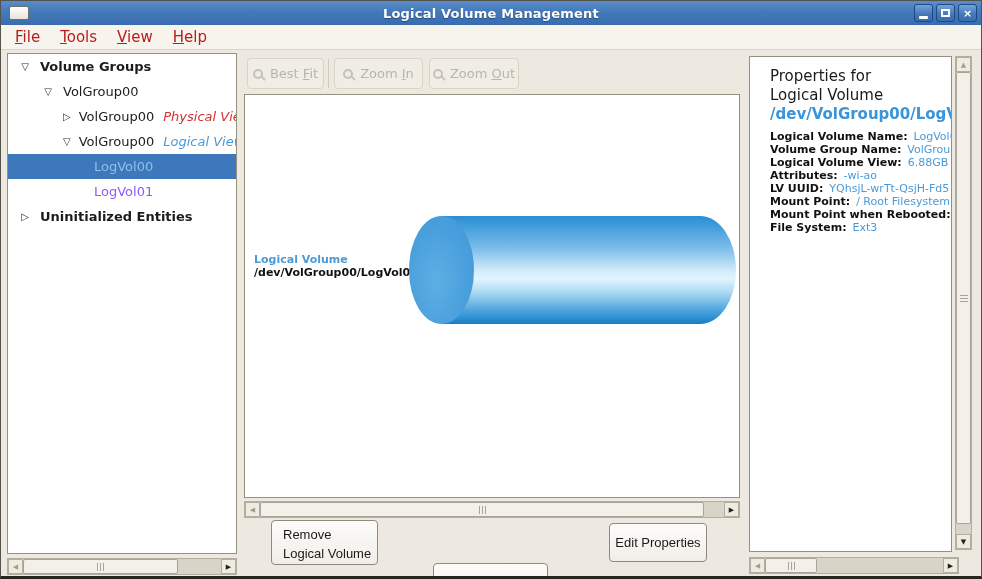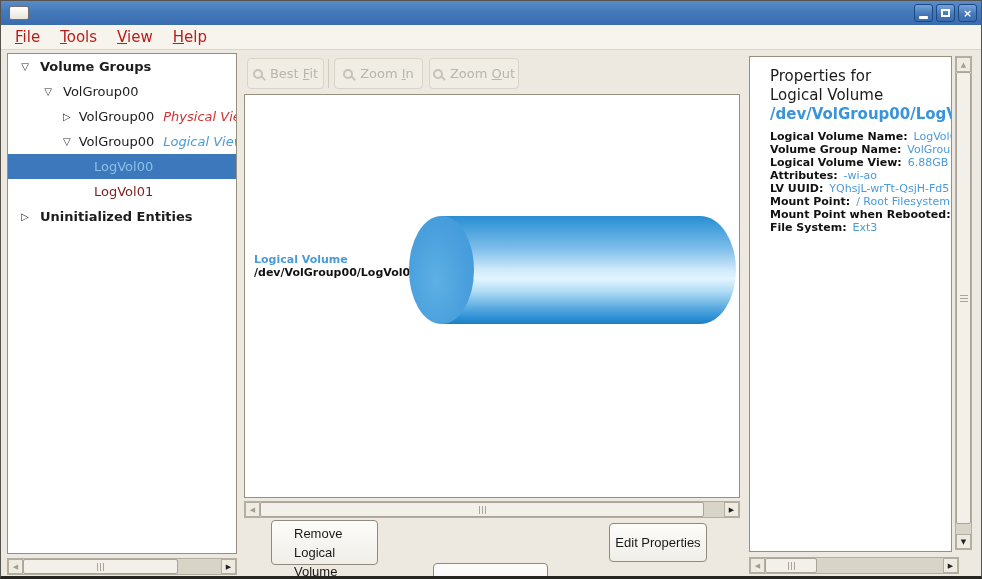--- a/index.html
+++ b/index.html
@@ -54,21 +54,21 @@
   }
   .tree-row { height:25px; display:flex; align-items:center; font-size:13px; color:#1c1c1c; white-space:nowrap; }
   .tree-row.bold { font-weight:bold; }
   .lvl0 { padding-left:10px; } .lvl1 { padding-left:33px; }
   .lvl2 { padding-left:55px; } .lvl3 { padding-left:86px; }
   .exp { width:14px; text-align:center; font-size:10px; color:#2c2c2c; }
   .t-label { margin-left:8px; }
   .lvl3 .t-label { margin-left:0; }
   .t-suffix { margin-left:9px; font-style:italic; }
   .sfx-red { color:#d22f2f; } .sfx-blue { color:#4a9ad8; }
-  .row-blue { color:#7f1d1d; }
+  .row-blue { color:#8b5cf6; }
   .tree-row.selected { background:#3e78bc; }
   .tree-row.selected .t-label { color:#8cc0e6; }
 
   
   .tool-btn {
     position:absolute; top:57px; height:31px;
     border:1px solid #d8d4c8; border-radius:4px; background:#f0ede5;
     color:#b9b5ab; font-size:13px;
     display:flex; align-items:center; justify-content:center; gap:7px;
   }
@@ -108,21 +108,21 @@
     display:flex; align-items:center; justify-content:center; flex:0 0 auto; }
   .grip-h { width:1px; height:8px; background:#a9a59a; box-shadow:-3px 0 0 #a9a59a,3px 0 0 #a9a59a; }
   .grip-v { width:8px; height:1px; background:#a9a59a; box-shadow:0 -3px 0 #a9a59a,0 3px 0 #a9a59a; }
   .sb-trough { flex:1 1 auto; }
 
   
   .act-btn {
     position:absolute; background:linear-gradient(180deg,#fdfcfa,#f1eee8);
     border:1px solid #8e8a7e; border-radius:4px; font-size:13px; color:#1a1a1a;
   }
-  #btn-remove { left:270px; top:519px; width:107px; height:45px; text-align:left; padding-left:22px; line-height:19px; padding-top:3px;}
+  #btn-remove { left:270px; top:519px; width:107px; height:45px; text-align:left; padding-left:11px; line-height:19px; padding-top:3px;}
   #btn-create { left:432px; top:522px; width:115px; height:53px; display:flex; align-items:center; justify-content:center;margin-top:40px; }
   #btn-edit   { left:608px; top:522px; width:98px;  height:39px; display:flex; align-items:center; justify-content:center; }
 
   
   .props-panel {
     position:absolute; left:748px; top:55px; width:203px; height:496px;
     background:#ffffff; border:1px solid #95917f; overflow:hidden;
   }
   .props-inner { position:absolute; left:20px; top:10px; right:0; white-space:nowrap; overflow:hidden; }
   .props-head { font-size:15px; line-height:19px; color:#1a1a1a; }
@@ -131,20 +131,21 @@
   .prop-label { font-weight:bold; color:#111; }
   .prop-value { color:#4a9ad8; margin-left:6px; }
 </style>
 </head>
 <body>
 
 <div id="window">
 
   <div class="titlebar">
     <span class="win-icon"></span>
+    <span class="title-text">Logical Volume Management</span>
     <span class="tb-buttons">
       <span class="tb-btn">
           <span class="glyph-min"></span>
         </span>
       <span class="tb-btn">
           <span class="glyph-max"></span>
         </span>
       <span class="tb-btn">
           <span>×</span>
         </span>

